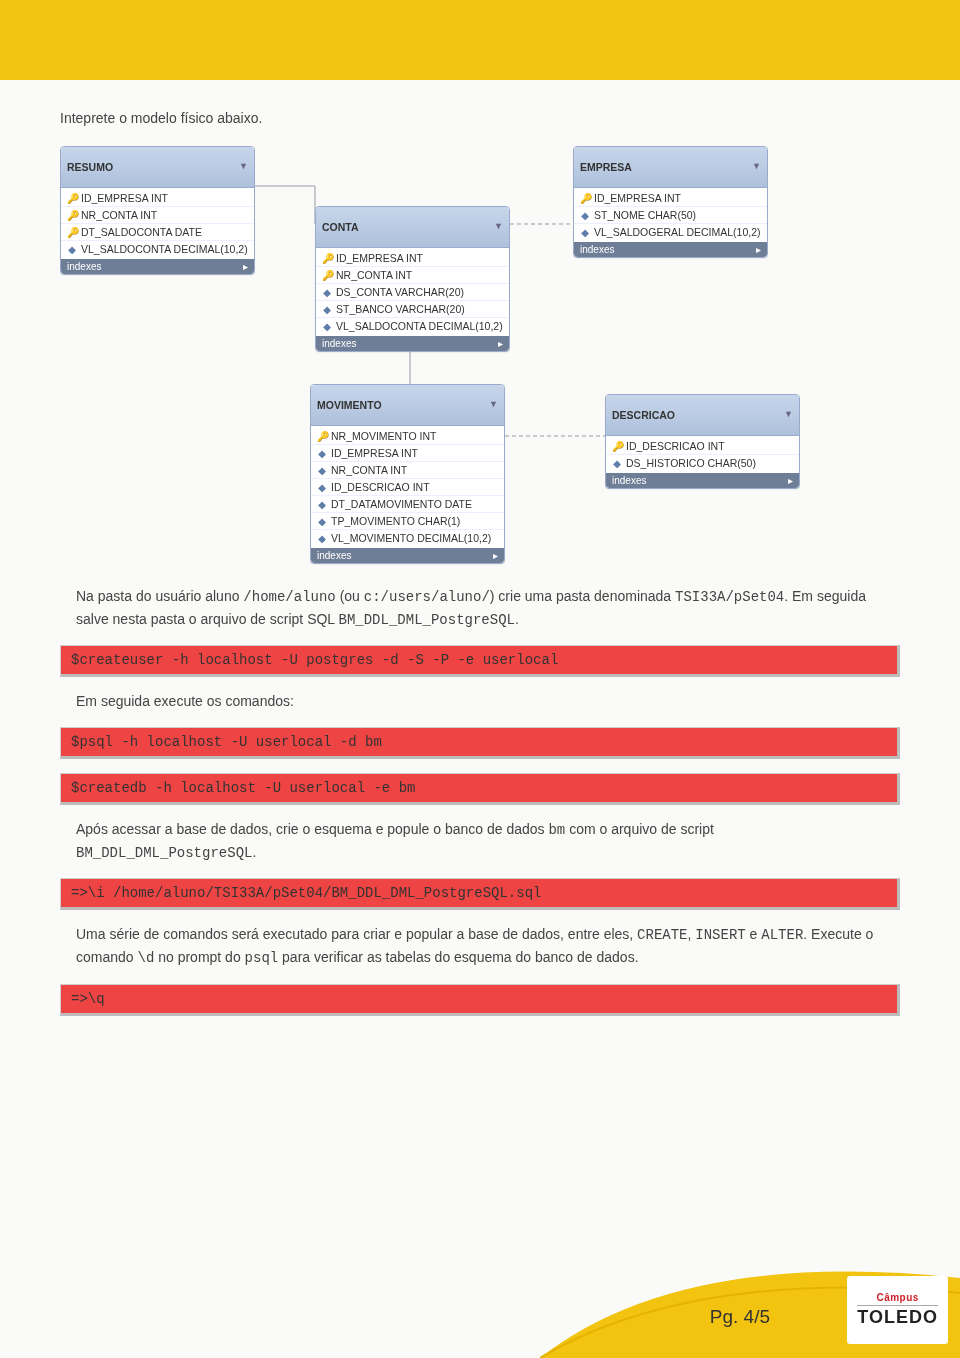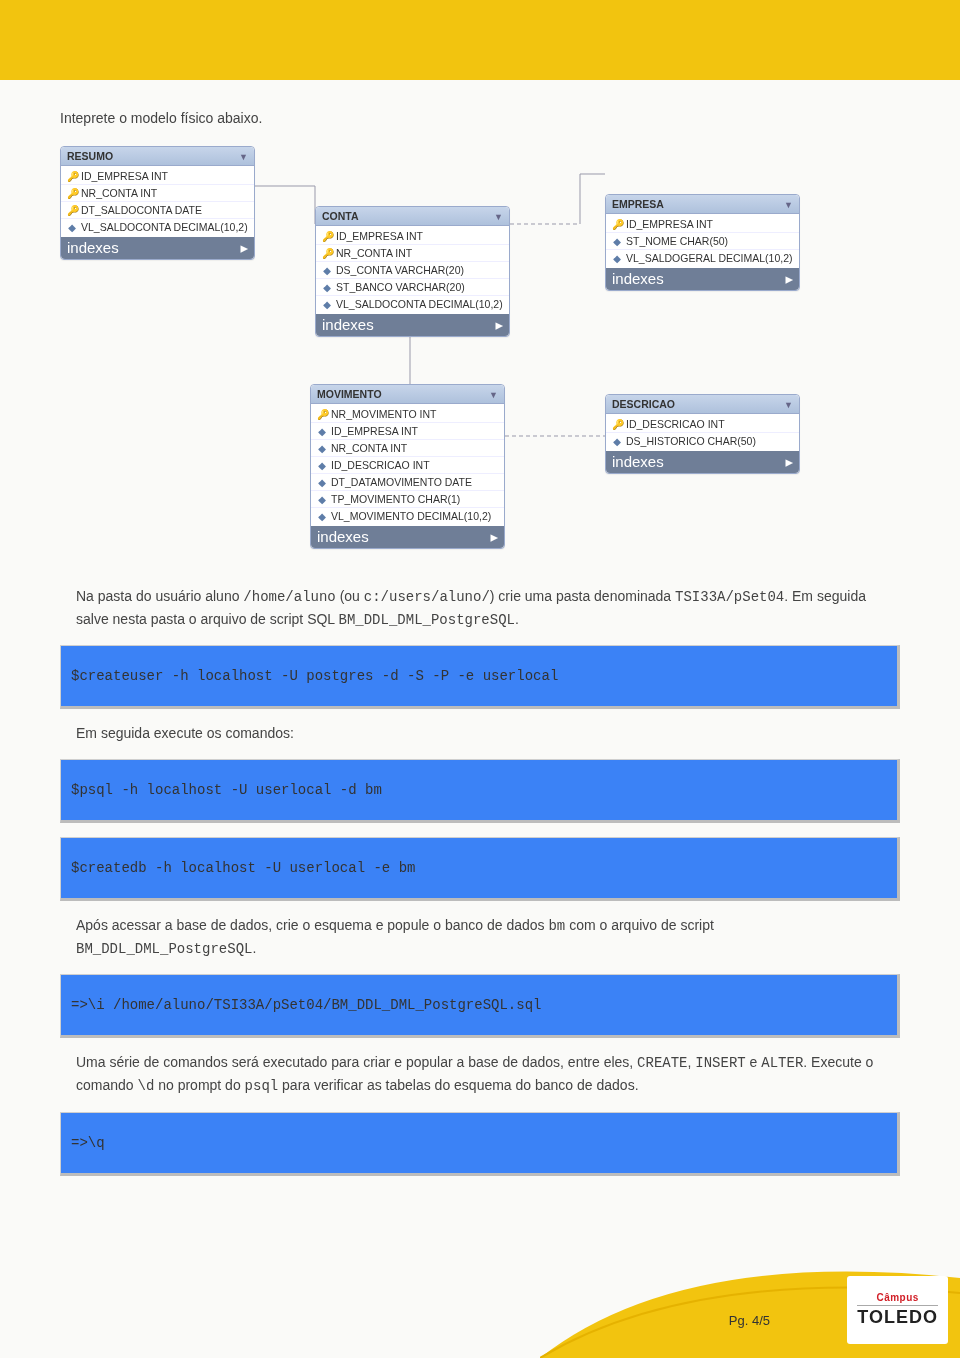--- a/index.html
+++ b/index.html
@@ -31,25 +31,25 @@
     background: #fff;
     border: 1px solid #9aaacc;
     border-radius: 4px;
     width: 195px;
     font-size: 10.5px;
     box-shadow: 0 1px 1px rgba(0,0,0,.05);
   }
   .entity-header {
     background: linear-gradient(#c7d5ea, #aec1dc);
     border-bottom: 1px solid #9aaacc;
-    padding: 3px 6px;
+    padding: 14px 6px;
     font-weight: bold;
     display: flex;
     justify-content: space-between;
-    align-items: flex-end;
+    align-items: flex-start;
     border-radius: 4px 4px 0 0;
     gap: 28px;
   }
   .entity-header .chev { color:#668; font-size:9px; }
   .entity-body { padding: 2px 0; }
   .attr-row {
     display: flex;
     align-items: center;
     gap: 4px;
     padding: 2px 6px;
@@ -58,35 +58,35 @@
   .attr-row:last-child{border-bottom:none;}
   .attr-icon {
     width: 10px; text-align:center;
     font-size: 10px;
   }
   .pk { color: #d9a400; font-weight:bold;}
   .col { color:#5e7da8;}
   .indexes {
     background: #6f7e97;
     color: #fff;
-    font-size: 15px;
+    font-size: 10px;
     padding: 2px 6px;
     display:flex;
     justify-content:space-between;
     border-radius: 0 0 4px 4px;
   }
   svg.conn { position:absolute; top:0; left:0; pointer-events:none; }
   .para { margin: 14px 16px; line-height:1.55; color:#444; }
   .mono { font-family: "Courier New", monospace; }
   .cmdbox {
     border: 1px solid #cfcfcf;
     border-right: 3px solid #bcbcbc;
     border-bottom: 3px solid #bcbcbc;
-    background: #3b82f6;
-    padding: 22px 10px;
+    background: #ef4444;
+    padding: 6px 10px;
     font-family: "Courier New", monospace;
     font-size: 14px;
     margin: 8px 0 14px 0;
     color:#333;
   }
   .footer {
     position: absolute;
     bottom: 0;
     left: 0;
     width: 100%;
@@ -107,21 +107,21 @@
     text-align:center;
     border-radius:3px;
     line-height:1.05;
   }
   .logo .campus{color:#d22028;font-size:10px;letter-spacing:.5px;border-bottom:1px solid #aaa;padding-bottom:2px;margin-bottom:2px;}
   .logo .toledo{color:#222;font-size:18px;font-weight:900;letter-spacing:1px;}
   .pagenum {
     position:absolute;
     right:190px;
     bottom:30px;
-    font-size:13px;
+    font-size:19px;
     color:#333;
   }
 </style>
 </head>
 <body>
 
 <div class="header-bar"></div>
 
 <div class="content">
 
@@ -195,21 +195,21 @@
             <span class="attr-icon col">◆</span>
             <span>VL_SALDOCONTA DECIMAL(10,2)</span>
           </div>
       </div>
       <div class="indexes">
           <span>indexes</span>
           <span>▸</span>
         </div>
     </div>
 
-    <div class="entity" style="top:0;left:545px;margin-top:48px;">
+    <div class="entity" style="top:0;left:513px;">
       <div class="entity-header">
         <span>EMPRESA</span>
         <span class="chev">▼</span>
       </div>
       <div class="entity-body">
         <div class="attr-row">
             <span class="attr-icon pk">🔑</span>
             <span>ID_EMPRESA INT</span>
           </div>
         <div class="attr-row">

